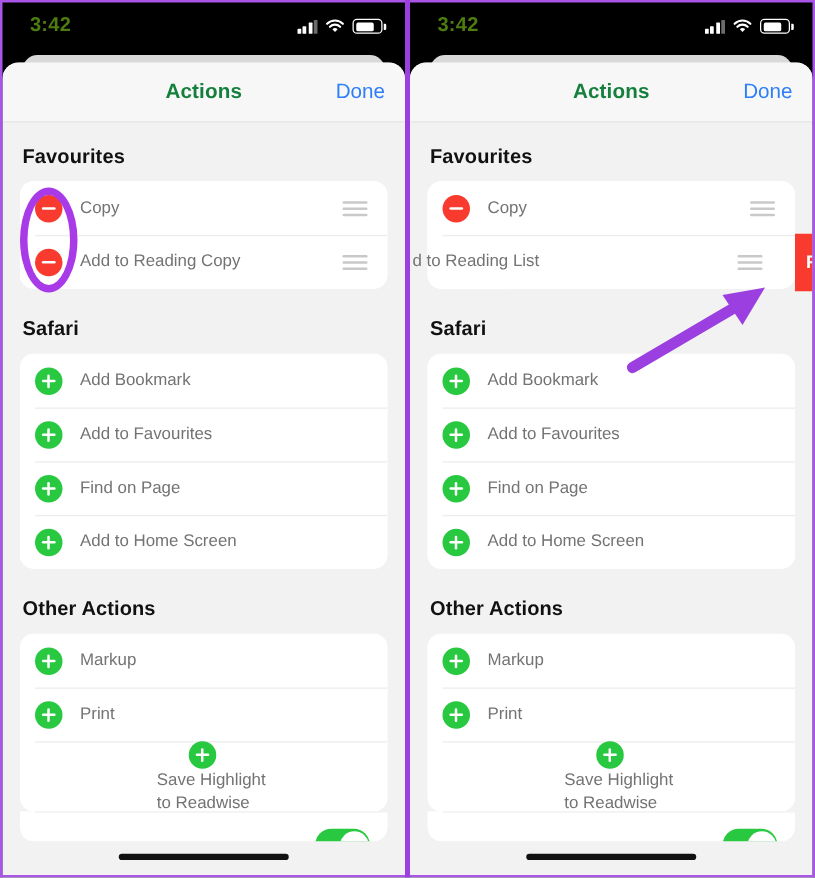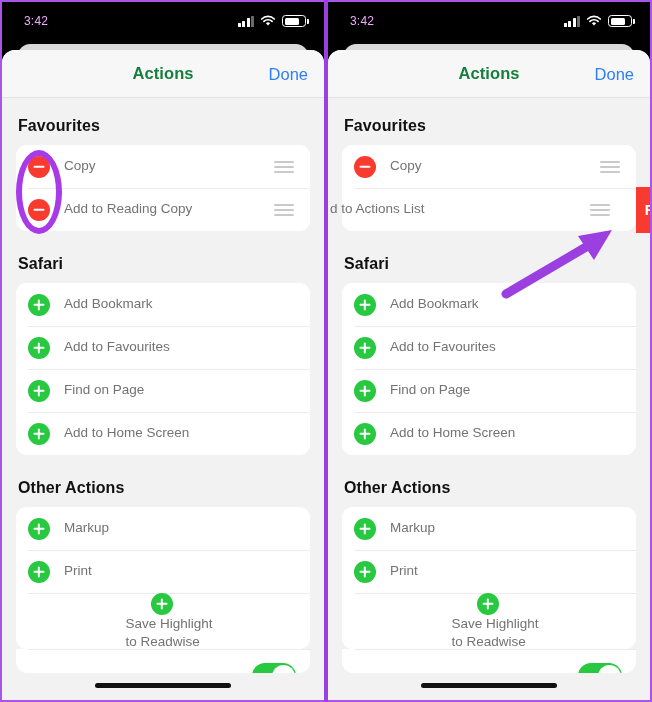--- a/index.html
+++ b/index.html
@@ -47,23 +47,23 @@
     position: relative;
     height: 42px;
     background: #000000;
     display: flex;
     align-items: center;
     justify-content: space-between;
     padding: 0 20px 0 24px;
     z-index: 5;
   }
   .status-time {
-    color: #f0abfc;
-    font-size: 12px;
-    font-weight: normal;
+    color: #4d7c0f;
+    font-size: 16px;
+    font-weight: bold;
     letter-spacing: 0.2px;
   }
   .status-right {
     display: flex;
     align-items: center;
     gap: 6px;
   }
   .signal-bars { display: flex; align-items: flex-end; gap: 1.5px; height: 11px; }
   .signal-bars i { display: block; width: 3px; background: #ffffff; border-radius: 0.5px; }
   .signal-bars i:nth-child(1) { height: 4px;  background: #ffffff; }
@@ -481,21 +481,21 @@
             <div class="row" style="border-radius:11px 11px 0 0;">
               <div class="row-icon icon-minus"></div>
               <div class="row-label">Copy</div>
               <div class="drag-handle">
                   <i></i>
                   <i></i>
                   <i></i>
                 </div>
             </div>
             <div class="row row-swiped" style="border-radius:0 0 11px 11px;">
-              <div class="row-label">d to Actions List</div>
+              <div class="row-label">d to Reading List</div>
               <div class="drag-handle" style="margin-right:26px;">
                   <i></i>
                   <i></i>
                   <i></i>
                 </div>
               <div class="remove-btn">Remove</div>
             </div>
           </div>
         </div>
 

